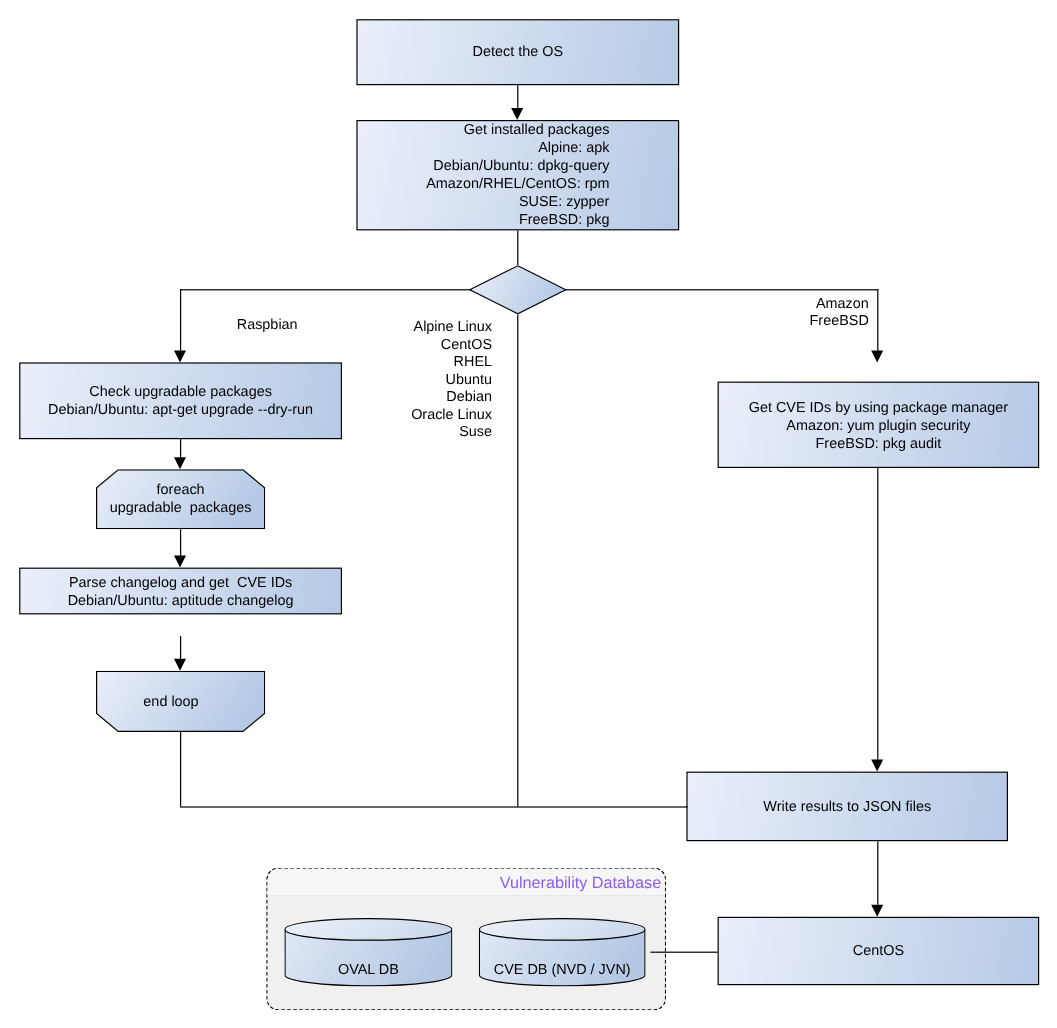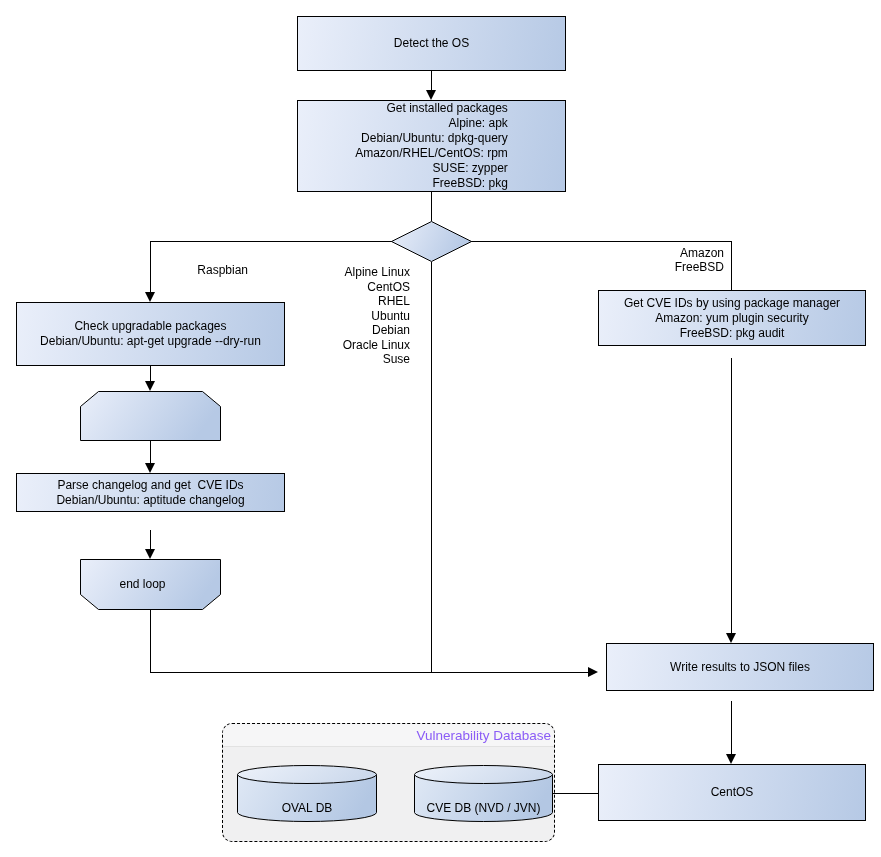--- a/index.html
+++ b/index.html
@@ -131,47 +131,49 @@
   <div class="shape" style="left:80px;top:391px;width:141px;height:50px">
     <svg width="141" height="50" viewBox="0 0 141 50">
       <defs>
         <linearGradient id="gd2" x1="0" y1="0" x2="1" y2="0.25">
           <stop offset="0" stop-color="#eaeffa"></stop>
             <stop offset="1" stop-color="#b6c9e5"></stop>
         </linearGradient>
       </defs>
       <polygon points="18.5,0.5 122.5,0.5 140.5,15.5 140.5,49.5 0.5,49.5 0.5,15.5" fill="url(#gd2)" stroke="#000" stroke-width="1"></polygon>
     </svg>
+    <span class="txt">foreach
+upgradable  packages</span>
   </div>
 
   <div class="node" style="left:16px;top:473px;width:269px;height:39px">
     <span class="txt">Parse changelog and get  CVE IDs
 Debian/Ubuntu: aptitude changelog</span>
   </div>
 
   <div class="shape" style="left:80px;top:559px;width:125px;height:51px">
     <svg width="141" height="51" viewBox="0 0 141 51">
       <defs>
         <linearGradient id="gd3" x1="0" y1="0" x2="1" y2="0.25">
           <stop offset="0" stop-color="#eaeffa"></stop>
             <stop offset="1" stop-color="#b6c9e5"></stop>
         </linearGradient>
       </defs>
       <polygon points="0.5,0.5 140.5,0.5 140.5,35.5 122.5,50.5 18.5,50.5 0.5,35.5" fill="url(#gd3)" stroke="#000" stroke-width="1"></polygon>
     </svg>
     <span class="txt">end loop</span>
   </div>
 
-  <div class="node" style="left:598px;top:290px;width:268px;height:56px">
+  <div class="node" style="left:598px;top:318px;width:268px;height:72px">
     <span class="txt">Get CVE IDs by using package manager
 Amazon: yum plugin security
 FreeBSD: pkg audit</span>
   </div>
 
-  <div class="node" style="left:606px;top:643px;width:268px;height:48px">
+  <div class="node" style="left:572px;top:643px;width:268px;height:58px">
     <span class="txt">Write results to JSON files</span>
   </div>
 
   <div class="node" style="left:598px;top:764px;width:268px;height:57px">
     <span class="txt">CentOS</span>
   </div>
 
   <div class="dbbox">
     <div class="dbtitle">Vulnerability Database</div>
   </div>
@@ -187,21 +189,21 @@
           <stop offset="0" stop-color="#edf2fa"></stop>
             <stop offset="1" stop-color="#ccd9ec"></stop>
         </linearGradient>
       </defs>
       <path d="M0.5,9.5 v38 a69.5,9 0 0 0 139,0 v-38" fill="url(#gd4)" stroke="#000" stroke-width="1"></path>
       <ellipse cx="70" cy="9.5" rx="69.5" ry="9" fill="url(#gd4t)" stroke="#000" stroke-width="1"></ellipse>
     </svg>
     <span class="txt">OVAL DB</span>
   </div>
 
-  <div class="cyl" style="left:414px;top:765px;width:139px;height:57px">
+  <div class="cyl" style="left:399px;top:765px;width:139px;height:57px">
     <svg width="139" height="57" viewBox="0 0 139 57">
       <defs>
         <linearGradient id="gd5" x1="0" y1="0" x2="1" y2="0.2">
           <stop offset="0" stop-color="#dfe8f5"></stop>
             <stop offset="1" stop-color="#b3c7e3"></stop>
         </linearGradient>
         <linearGradient id="gd5t" x1="0" y1="0" x2="1" y2="0.2">
           <stop offset="0" stop-color="#edf2fa"></stop>
             <stop offset="1" stop-color="#ccd9ec"></stop>
         </linearGradient>

